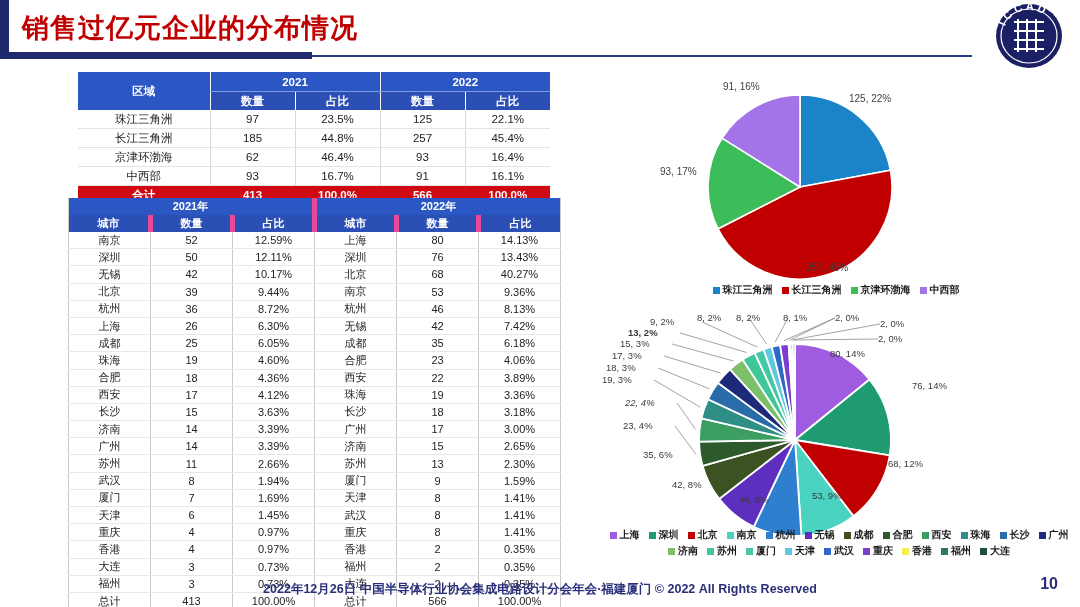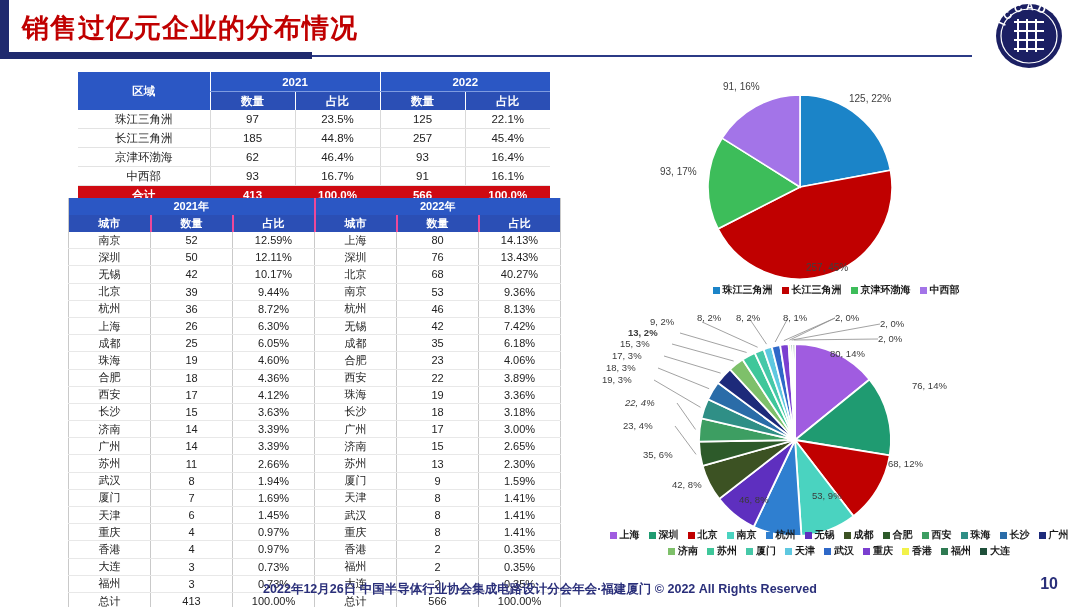--- a/index.html
+++ b/index.html
@@ -39,21 +39,21 @@
 
   .tbl-city{
     position:absolute;left:68px;top:198px;width:492px;
     font-size:11px;color:#222;
   }
   .tbl-city th,.tbl-city td{padding:0;height:16.2px;text-align:center;vertical-align:middle;}
   .tbl-city thead tr:first-child th{background:#2b57c4;color:#fff;font-weight:bold;font-size:11px;height:17px;}
   .tbl-city thead tr:nth-child(2) th{background:#2b4fb5;color:#fff;font-weight:bold;font-size:11px;height:17px;}
   .tbl-city tbody td{background:#fff;border-bottom:1px solid #e8e8e8;}
   .tbl-city tbody td.colstart{border-left:1px solid #c9c9c9;}
-  .tbl-city thead th.colstart{border-left:2px solid #ec4899;}
+  .tbl-city thead th.colstart{border-left:5px solid #ec4899;}
   .tbl-city tbody tr:last-child td{border-bottom:1px solid #b5b5b5;}
   .tbl-city .outer{border-left:1px solid #c9c9c9;}
   .tbl-city .outer-r{border-right:1px solid #c9c9c9;}
 
   
   .chart-top{position:absolute;left:600px;top:62px;width:470px;height:250px;}
   .chart-bot{position:absolute;left:600px;top:312px;width:470px;height:252px;}
   .legend{
     position:absolute;display:flex;flex-wrap:wrap;justify-content:center;
     gap:2px 9px;font-size:10px;color:#1a1a1a;font-weight:bold;

